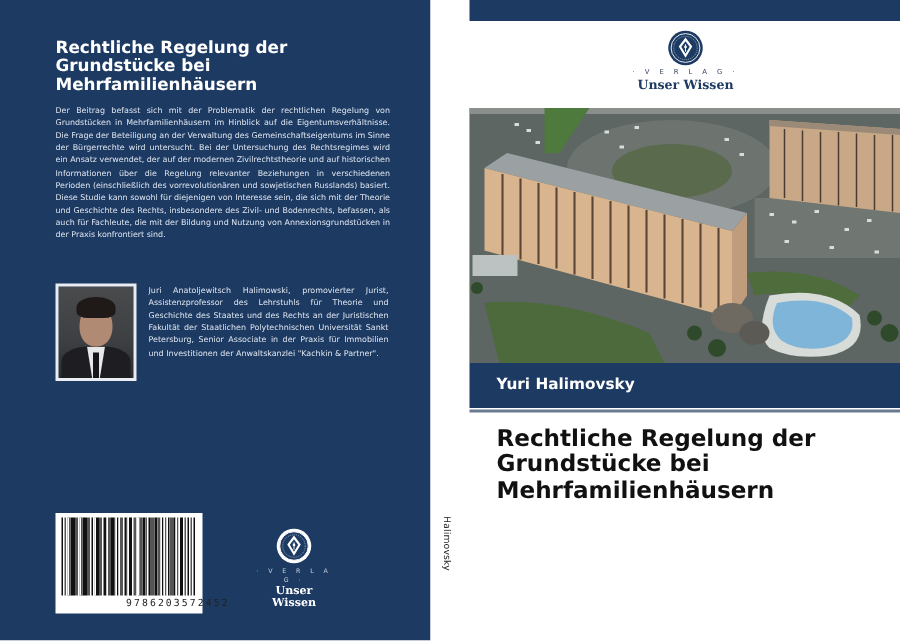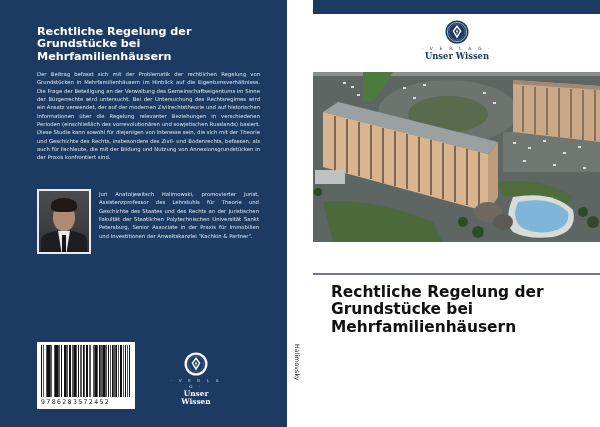--- a/index.html
+++ b/index.html
@@ -61,21 +61,21 @@
     .barcode {
       position: absolute; left: 37px; top: 342px; width: 98px; height: 67px;
       background: #ffffff; padding: 3px 4px 0 4px;
     }
     .barcode-bars {
       display: flex; height: 52px; align-items: stretch; gap: 0;
     }
     .barcode-bars span { display: block; height: 100%; }
     .barcode-num {
       font-family: "DejaVu Sans Mono", monospace; font-size: 6.5px;
-      letter-spacing: 1.4px; color: #222; line-height: 8px; margin-top: 1px;
+      letter-spacing: 1.4px; color: #222; line-height: 8px; margin-top: 1px; margin-left: 43px;
     }
     .logo-back {
       position: absolute; left: 168px; top: 352px; width: 56px; text-align: center;
     }
     .logo-circle {
       margin: 0 auto; width: 24px; height: 24px; border-radius: 50%;
       display: flex; align-items: center; justify-content: center;
     }
     .logo-verlag {
       font-size: 4.2px; letter-spacing: 2.6px; line-height: 6px; margin-top: 2px;
@@ -356,18 +356,19 @@
       <g fill="#2f4a2a">
         <circle cx="270" cy="140" r="5"></circle>
           <circle cx="280" cy="150" r="6"></circle>
         <circle cx="150" cy="150" r="5"></circle>
           <circle cx="165" cy="160" r="6"></circle>
         <circle cx="5" cy="120" r="4"></circle>
       </g>
     </svg>
   </div>
 
+  <div class="author-bar">Yuri Halimovsky</div>
   <div class="author-underline"></div>
 
   <div class="front-title">Rechtliche Regelung der
 Grundstücke bei
 Mehrfamilienhäusern</div>
 </div>
 
 </body></html>

